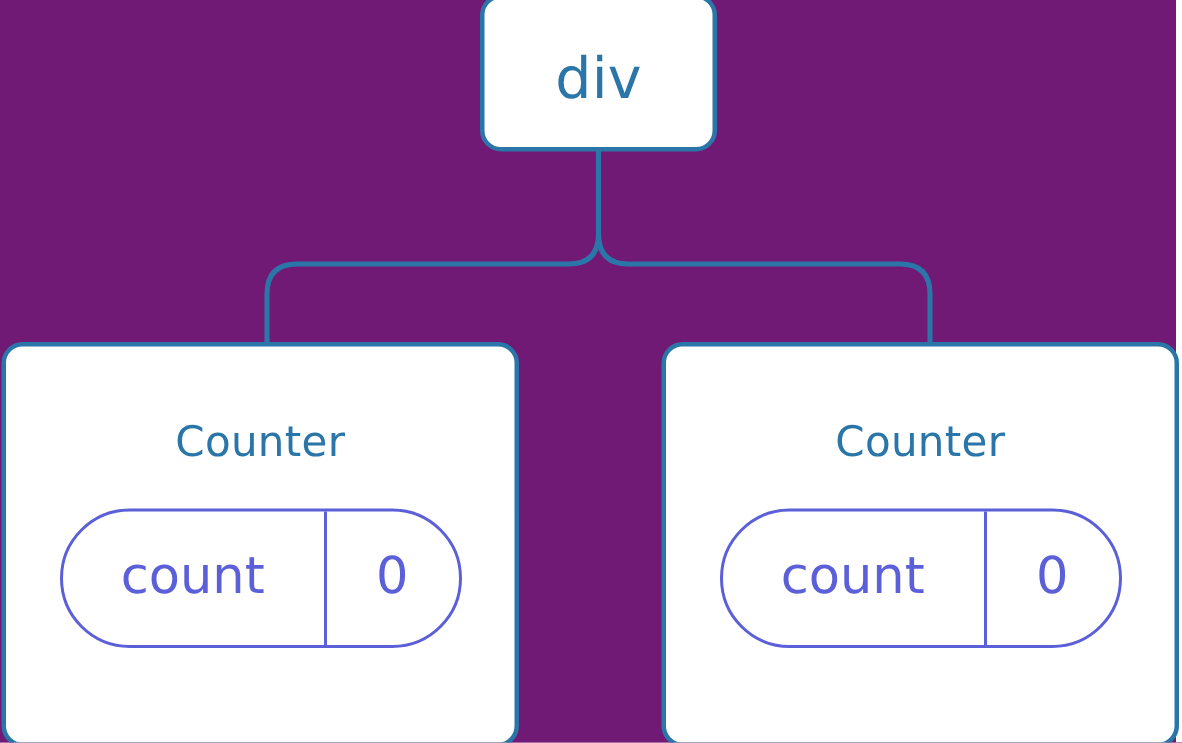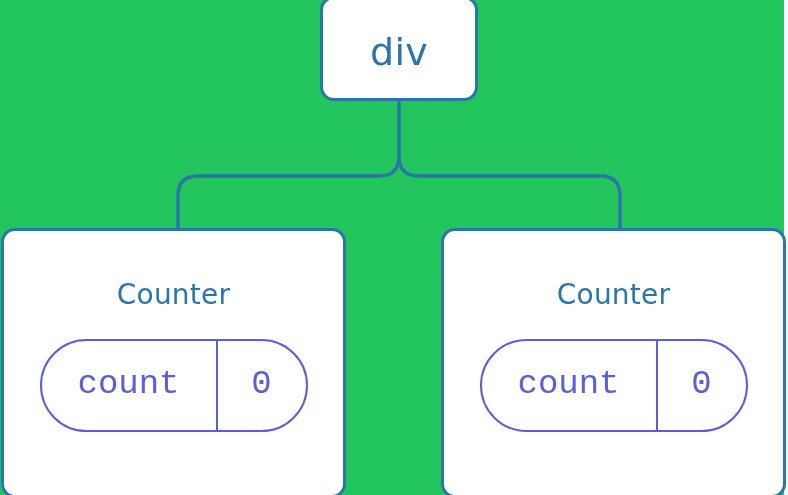--- a/index.html
+++ b/index.html
@@ -9,21 +9,21 @@
   body {
     width: 788px;
     height: 495px;
     overflow: hidden;
     font-family: "DejaVu Sans", sans-serif;
   }
   #stage {
     position: relative;
     width: 784px;
     height: 495px;
-    background: #22c55e;
+    background: #701a75;
   }
 
   
   #connectors {
     position: absolute;
     left: 0;
     top: 0;
     width: 788px;
     height: 495px;
     z-index: 1;
@@ -103,21 +103,20 @@
     display: flex;
     align-items: center;
     justify-content: center;
   }
   .pill-key span,
   .pill-val span {
     font-size: 34px;
     color: #5c60d8;
     line-height: 1;
     padding-bottom: 4px;
-    font-family: Liberation Mono, monospace;
   }
 </style>
 </head>
 <body>
 
 <div id="stage">
 
   <svg id="connectors" viewBox="0 0 788 495" xmlns="http://www.w3.org/2000/svg">
 
     <path d="M 399 101 L 399 156" fill="none" stroke="#2b76a8" stroke-width="3.4" stroke-linecap="round"></path>

